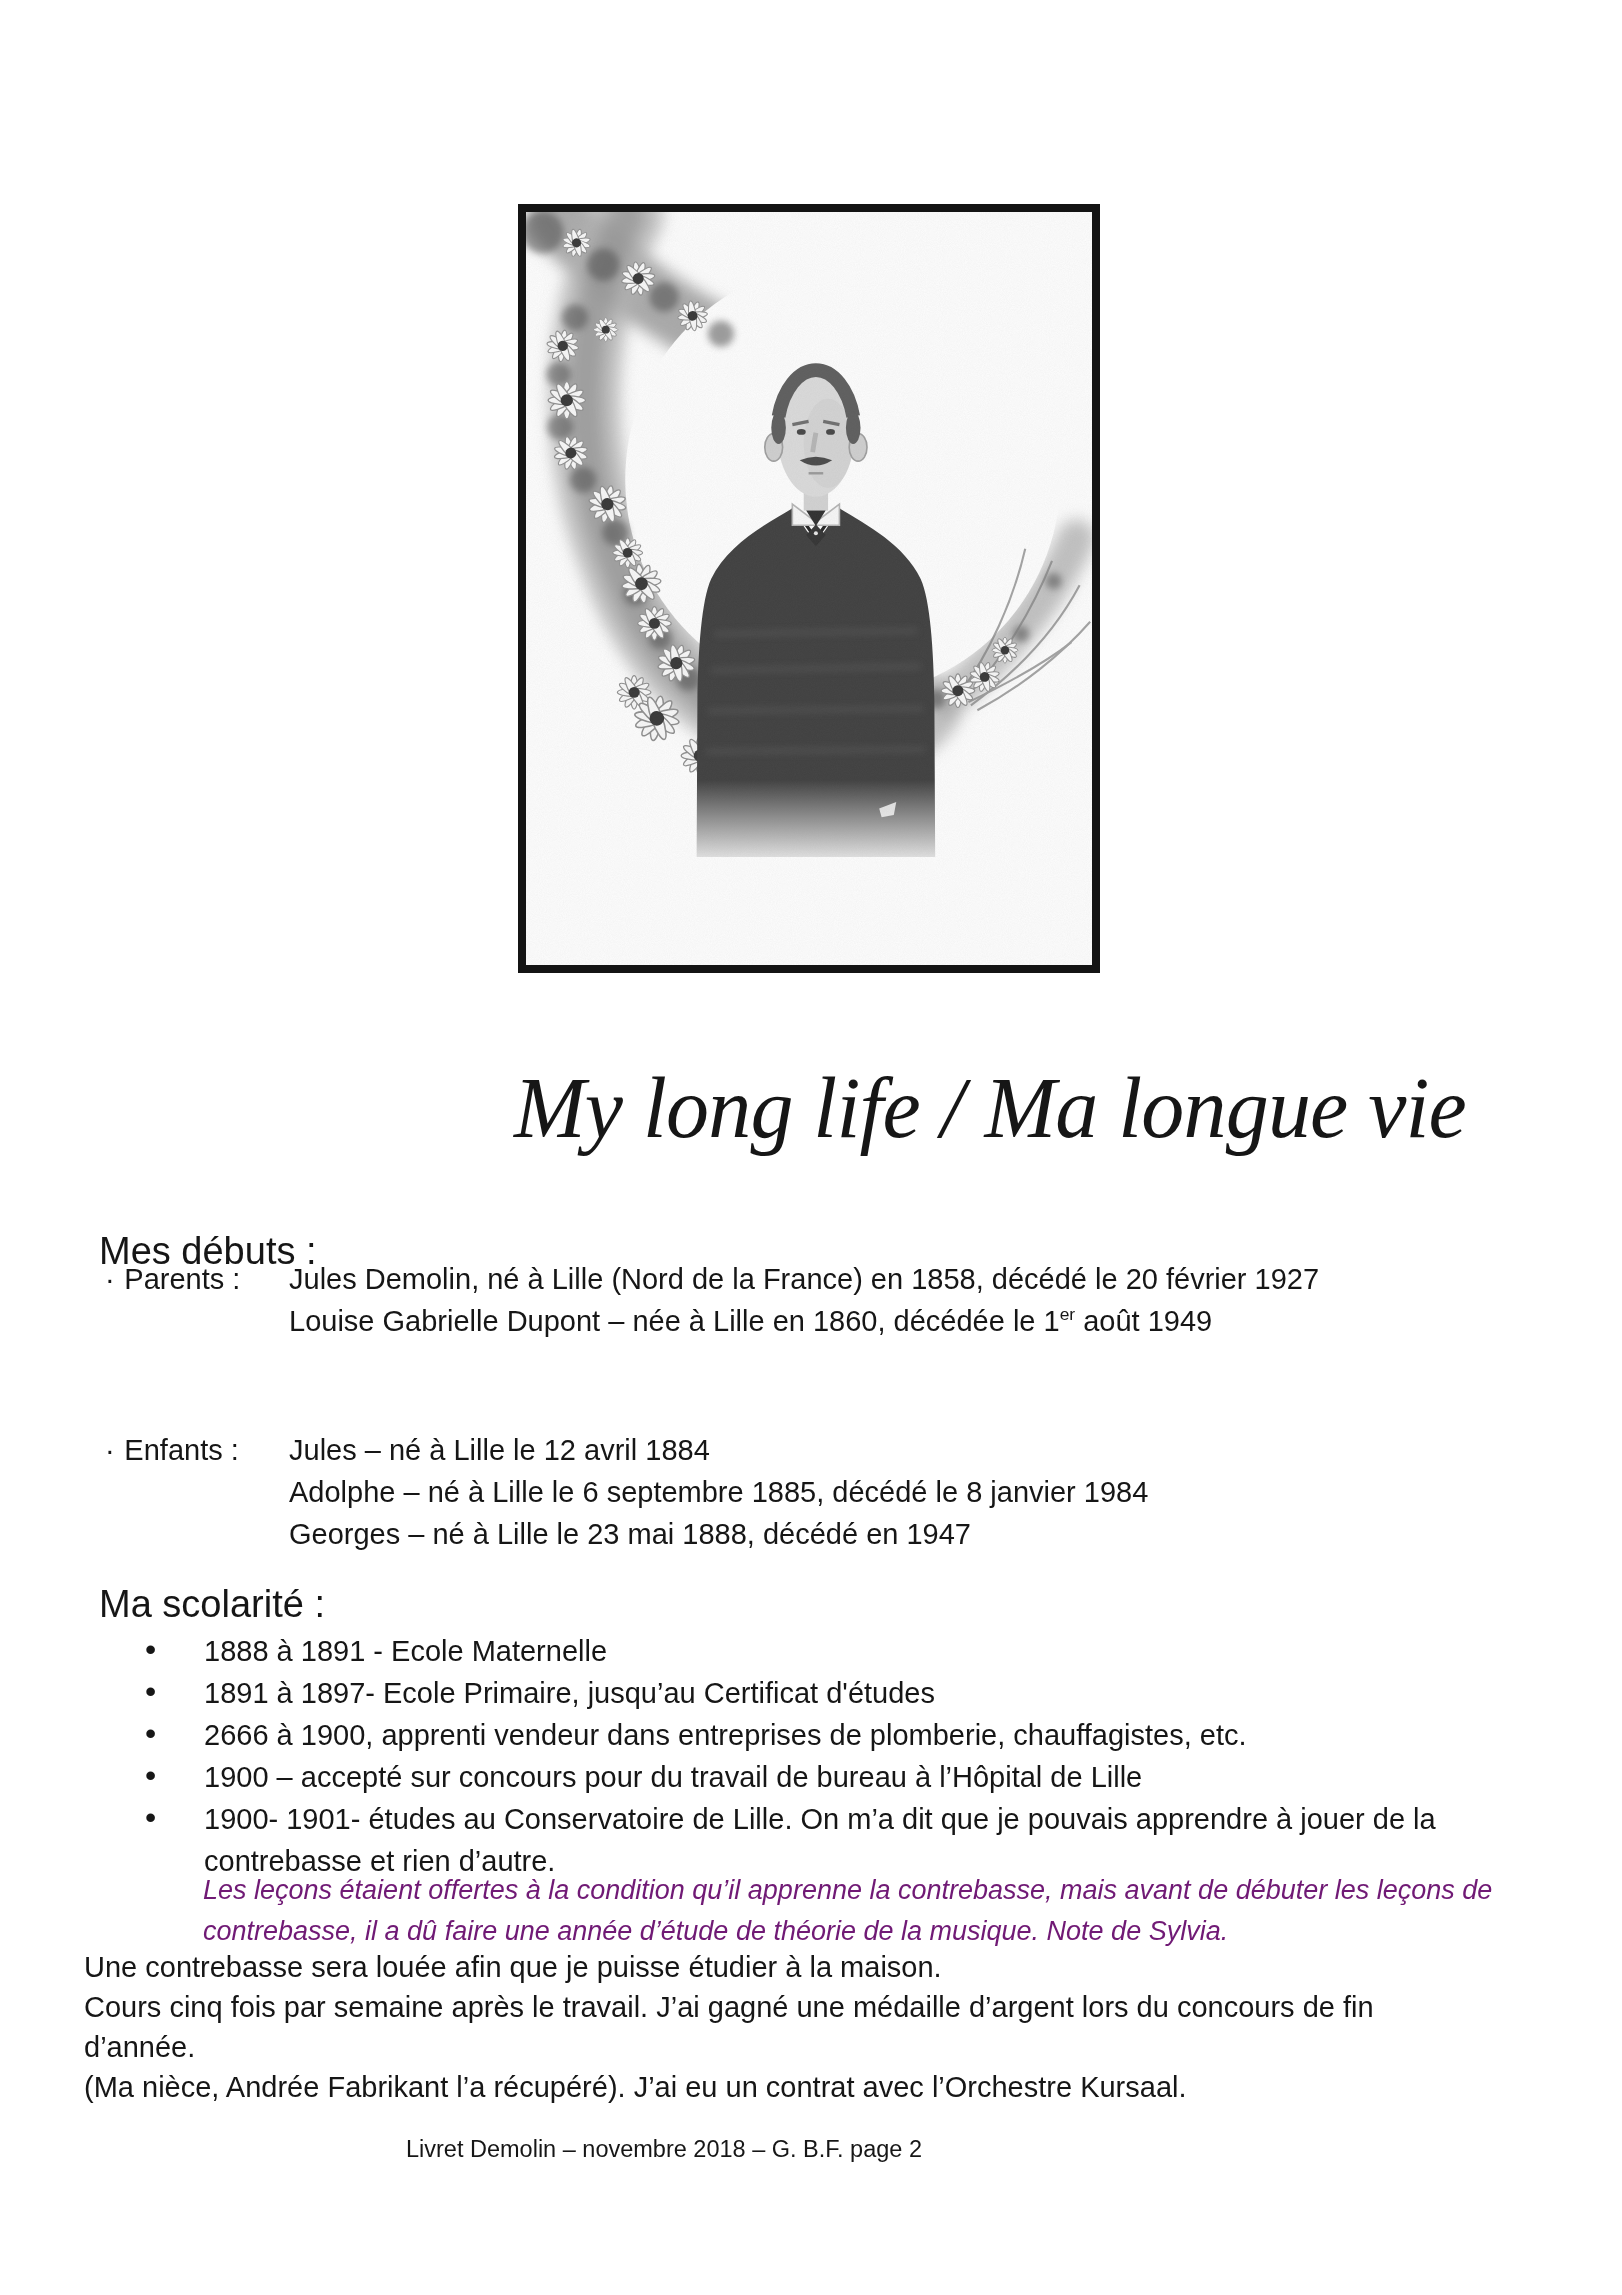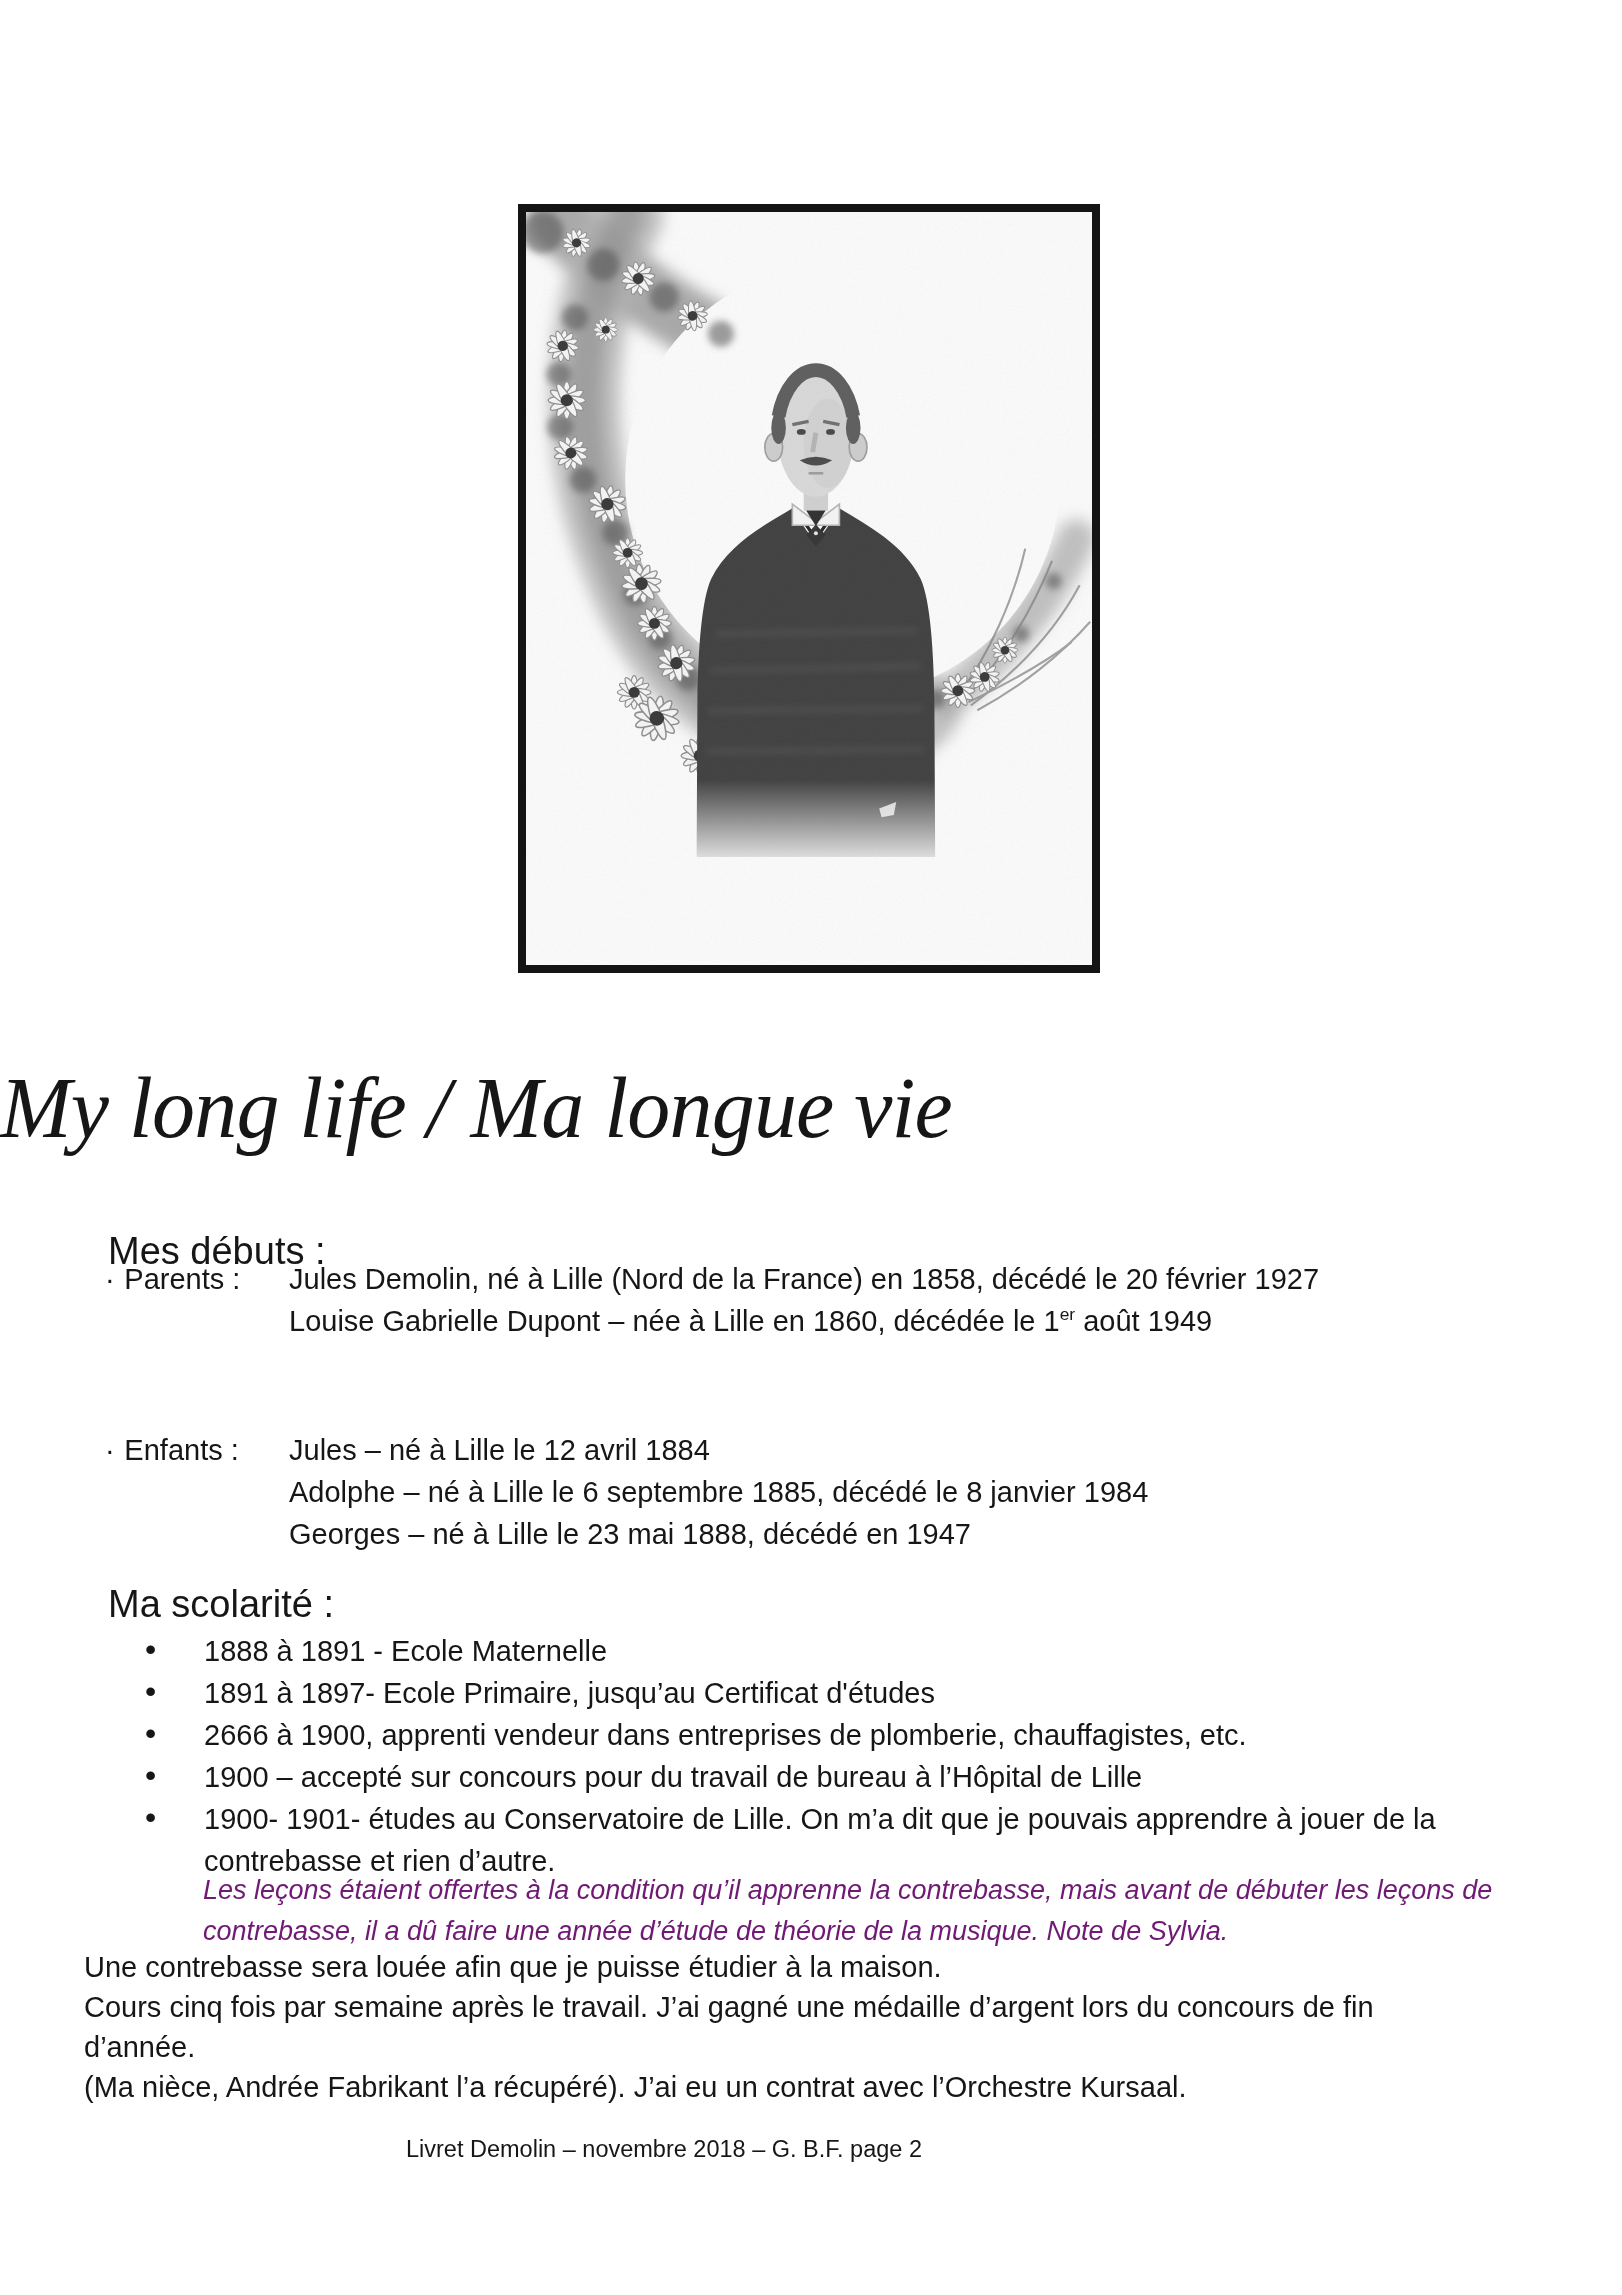--- a/index.html
+++ b/index.html
@@ -8,27 +8,27 @@
     font-family:"Liberation Sans",sans-serif;color:#161616;overflow:hidden;margin:0 auto;
   }
   
   .photo-frame{
     position:absolute;left:518px;top:204px;width:582px;height:769px;
     box-sizing:border-box;border:8px solid #141414;background:#fdfdfd;
   }
   .photo-frame svg{display:block;width:100%;height:100%;}
   
   .doc-title{
-    position:absolute;left:0;top:1051px;width:1466px;text-align:left;
+    position:absolute;left:0;top:1051px;width:1466px;text-align:right;
     font-family:"Liberation Serif","DejaVu Serif",serif;font-style:italic;font-weight:400;
     font-size:86px;line-height:114px;letter-spacing:-0.8px;margin:0;
   }
   
   .sec-heading{
-    position:absolute;left:108px;margin:0;font-weight:400;
+    position:absolute;left:99px;margin:0;font-weight:400;
     font-size:38px;line-height:45px;letter-spacing:0;
   }
   .h-debuts{top:1229px;}
   .h-scolarite{top:1582px;}
   
   .entry{position:absolute;left:105px;width:1460px;display:flex;font-size:29px;line-height:42px;}
   .entry-parents{top:1258px;justify-content:center;}
   .entry-enfants{top:1429px;}
   .entry-label{flex:0 0 184px;}
   .entry-bullet{margin-right:9.7px;}

